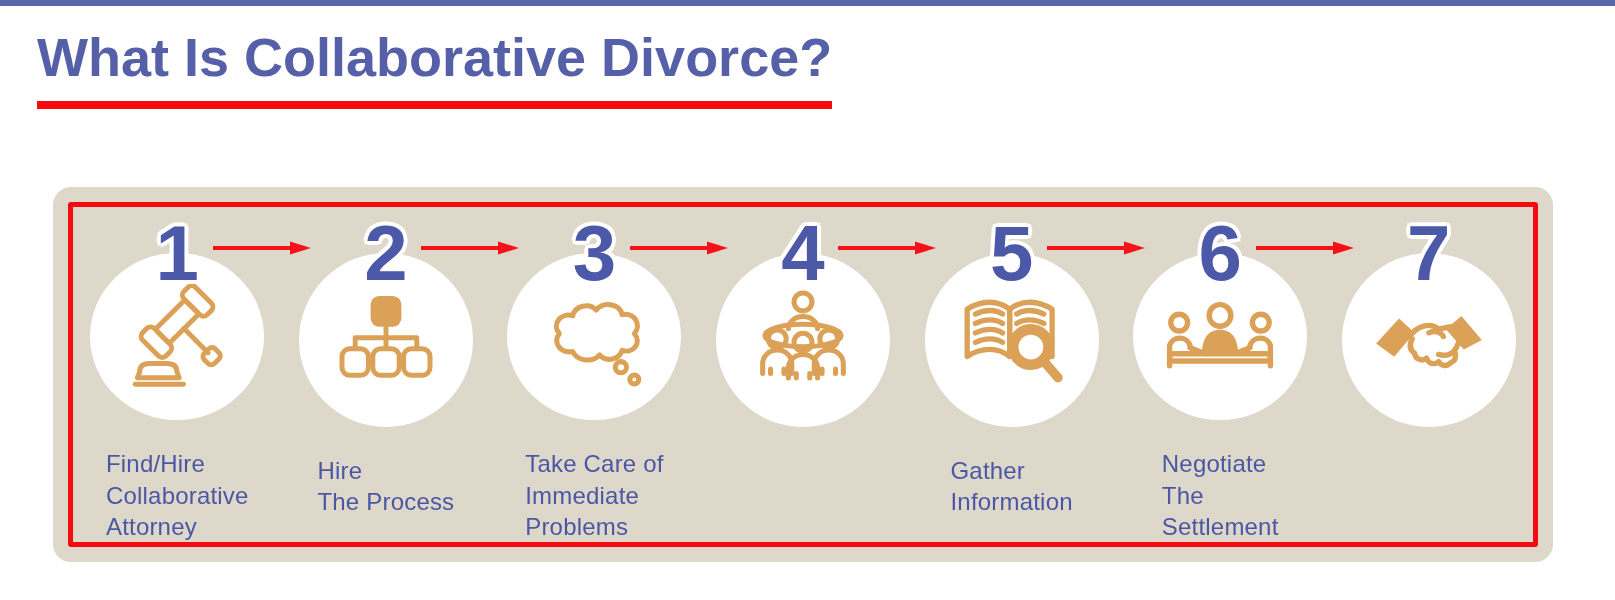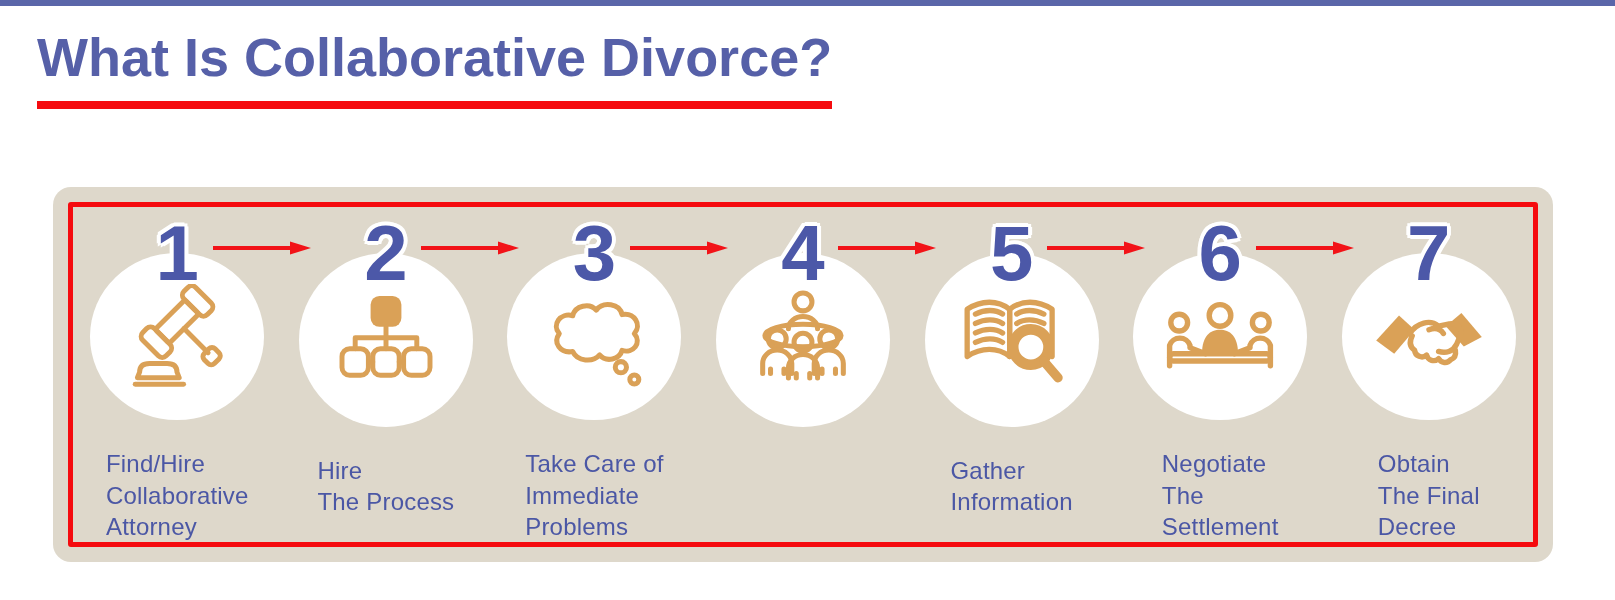--- a/index.html
+++ b/index.html
@@ -210,20 +210,17 @@
         <div class="step-number">7</div>
         <div class="step-circle">
           <svg class="icon" width="120" height="120" viewBox="0 0 100 100">
             <path class="fill" d="M6 53 L25 32 L38 44 L21 64 Z"></path>
             <path class="fill" d="M94 50 L77 30 L64 41 L79 58 Z"></path>
             <path d="M34 47 C 40 38 51 35 58 41 L 67 39 C 74 38 78 43 76 49 L 73 56 C 70 62 64 64 58 62"></path>
             <path d="M36 49 q-4 8 2 12 a6 6 0 0 0 10 4 a6 6 0 0 0 10 3 a6 6 0 0 0 10 1 q5 -2 4 -8"></path>
             <path d="M50 44 q8 -3 12 3"></path>
           </svg>
         </div>
-        <div class="step-label">Obtain
-The Final
-Decree</div>
       </div>
 
     </div>
   </div>
 </div>
 
 </body></html>

